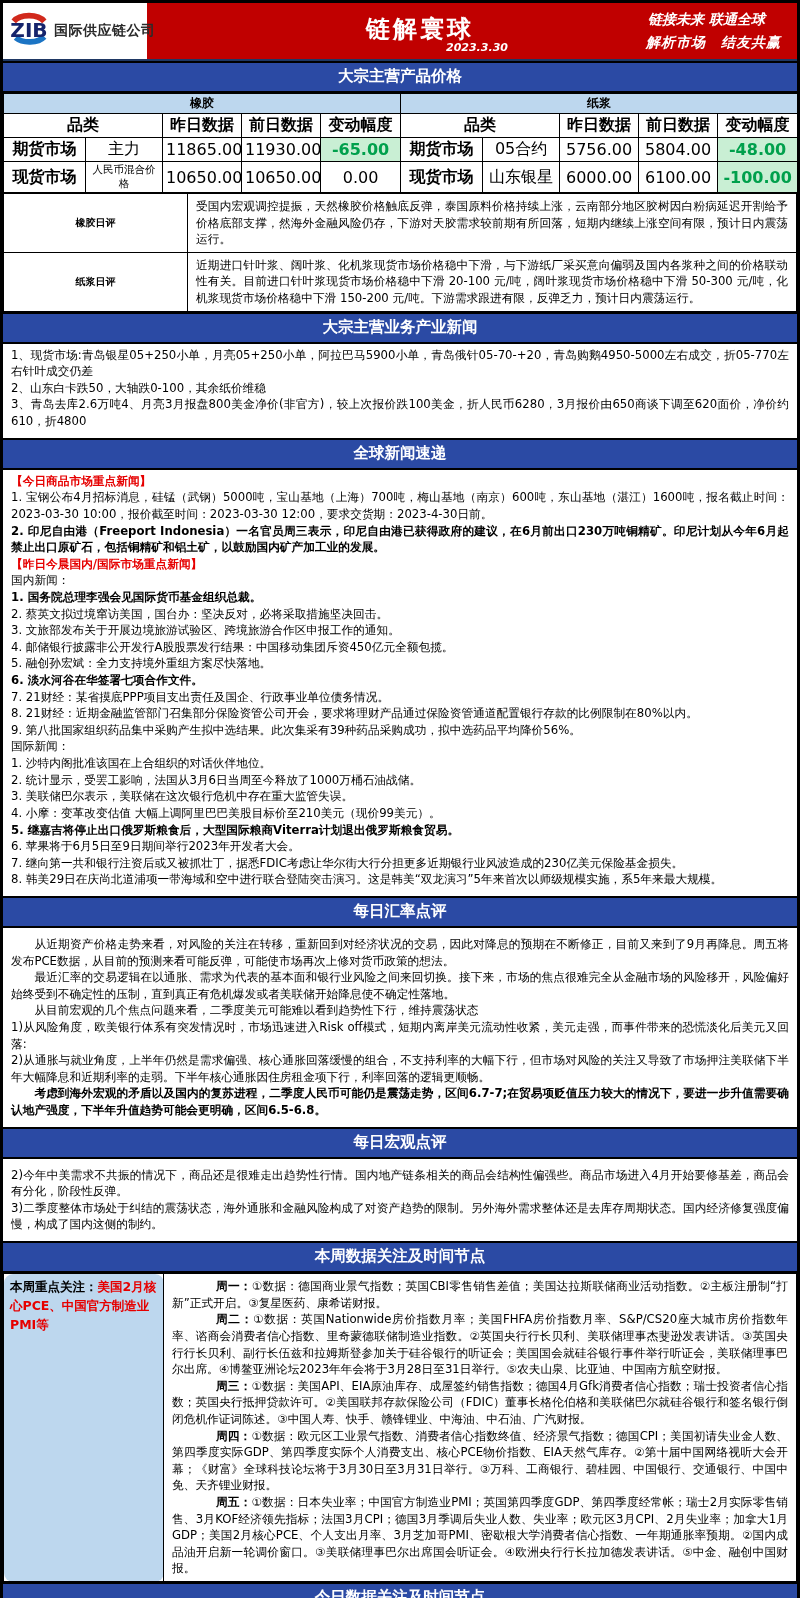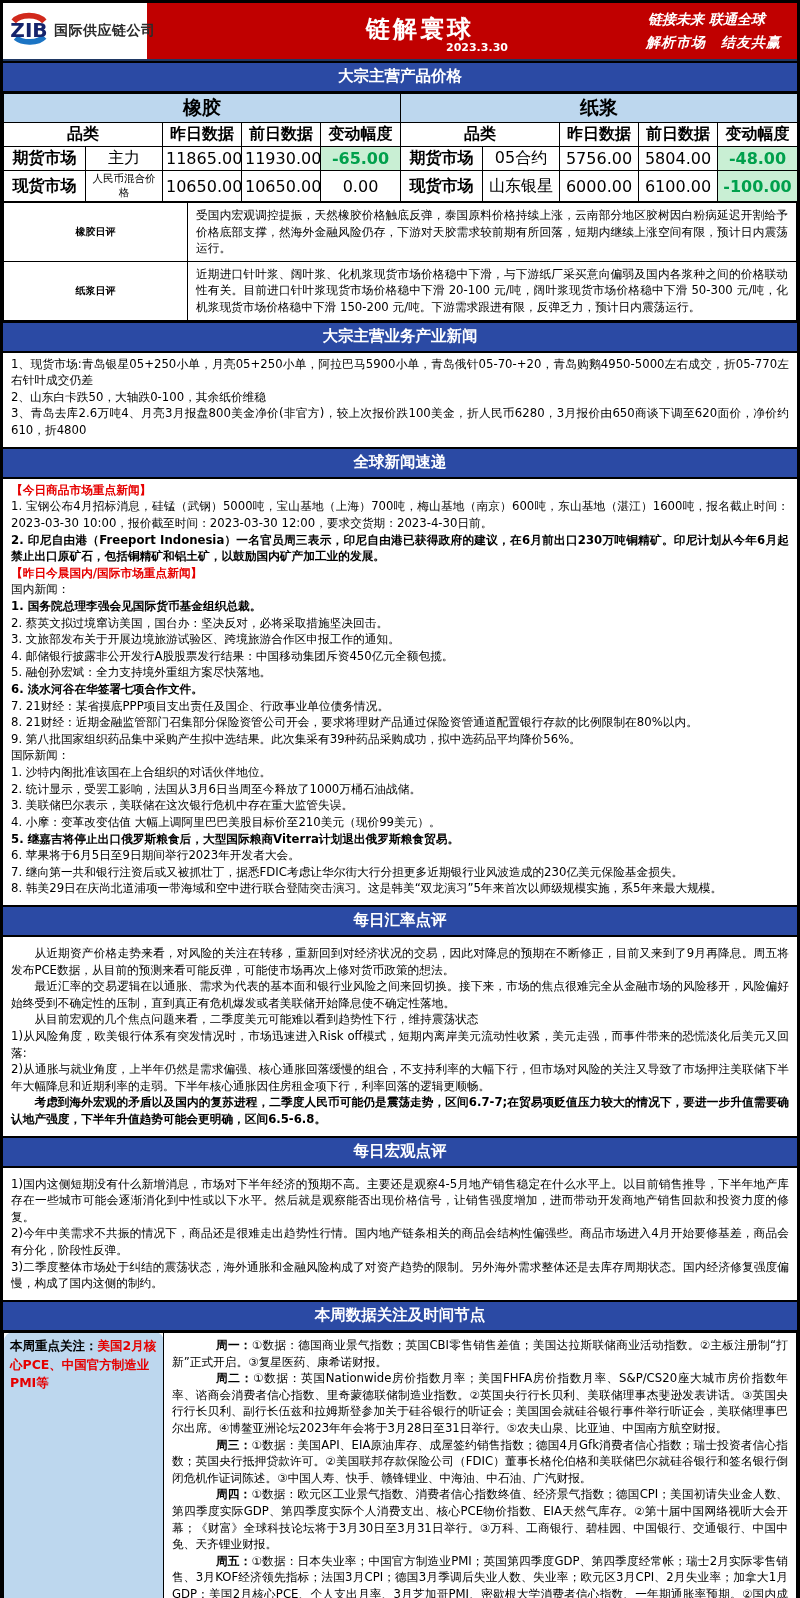--- a/index.html
+++ b/index.html
@@ -6,31 +6,31 @@
   html,body { margin:0; padding:0; background:#ffffff; }
   body { font-family:"DejaVu Sans","Liberation Sans",sans-serif; color:#000; }
   .page { width:800px; min-height:1598px; margin:0 auto; border:3px solid #000; background:#fff; }
 
   
   .header { display:flex; height:58px; background:#c00000; border-bottom:2px solid #1f3864; }
   .logo-box { background:#fff; width:144px; display:flex; align-items:center; padding:0 4px; gap:3px; flex-shrink:0; }
   .logo-company { font-weight:bold; font-size:14px; color:#2b2b2b; letter-spacing:0.5px; white-space:nowrap; }
   .banner { position:relative; flex:1; color:#fff; }
   .banner-title { position:absolute; left:42%; top:10px; transform:translateX(-50%); font-size:24px; font-weight:bold; letter-spacing:3px; }
-  .banner-date { position:absolute; left:46%; top:38px; font-size:11px; font-weight:bold; }
+  .banner-date { position:absolute; left:46%; top:38px; font-size:11px; font-weight:bold;font-style:italic; }
   .slogans { position:absolute; right:16px; top:5px; font-size:14px; font-weight:bold; font-style:italic; line-height:1.65; text-align:center; }
   .slogans .l2 { padding-left:14px; letter-spacing:1px; }
 
   
   .section-bar { background:#2b4aa4; color:#fff; text-align:center; font-weight:bold; font-size:15.5px; padding:3px 0 4px; border-top:2px solid #000; border-bottom:2px solid #000; }
 
   
   table { border-collapse:collapse; width:100%; table-layout:fixed; }
   td { border:1px solid #000; padding:1px 3px; font-size:16px; }
-  .prod-hd { background:#bdd7ee; font-weight:bold; text-align:center; font-size:19px; height:19px; }
+  .prod-hd { background:#bdd7ee; font-weight:bold; text-align:center; font-size:12px; height:19px; }
   .col-hd { font-weight:bold; text-align:center; height:19px; }
   .pc { text-align:center; height:19px; }
   .chg-down { background:#c9efd4; color:#00a04c; font-weight:bold; }
   .chg-flat { background:#fff; color:#000; }
 
   
   .review-label { width:184px; font-weight:bold; text-align:center; vertical-align:middle; font-size:10px;margin-left:40px; }
   .review-text { text-align:justify; font-size:11.7px; line-height:1.42; padding:4px 8px; }
 
   
@@ -180,21 +180,20 @@
     <p class="indent">从近期资产价格走势来看，对风险的关注在转移，重新回到对经济状况的交易，因此对降息的预期在不断修正，目前又来到了9月再降息。周五将发布PCE数据，从目前的预测来看可能反弹，可能使市场再次上修对货币政策的想法。</p>
     <p class="indent">最近汇率的交易逻辑在以通胀、需求为代表的基本面和银行业风险之间来回切换。接下来，市场的焦点很难完全从金融市场的风险移开，风险偏好始终受到不确定性的压制，直到真正有危机爆发或者美联储开始降息使不确定性落地。</p>
     <p class="indent">从目前宏观的几个焦点问题来看，二季度美元可能难以看到趋势性下行，维持震荡状态</p>
     <p>1)从风险角度，欧美银行体系有突发情况时，市场迅速进入Risk off模式，短期内离岸美元流动性收紧，美元走强，而事件带来的恐慌淡化后美元又回落:</p>
     <p>2)从通胀与就业角度，上半年仍然是需求偏强、核心通胀回落缓慢的组合，不支持利率的大幅下行，但市场对风险的关注又导致了市场押注美联储下半年大幅降息和近期利率的走弱。下半年核心通胀因住房租金项下行，利率回落的逻辑更顺畅。</p>
     <p class="indent bold">考虑到海外宏观的矛盾以及国内的复苏进程，二季度人民币可能仍是震荡走势，区间6.7-7;在贸易项贬值压力较大的情况下，要进一步升值需要确认地产强度，下半年升值趋势可能会更明确，区间6.5-6.8。</p>
   </div>
 
   <div class="section-bar">每日宏观点评</div>
   <div class="text-block" style="padding-top:8px;">
-    <p>1)国内这侧短期没有什么新增消息，市场对下半年经济的预期不高。主要还是观察4-5月地产销售稳定在什么水平上。以目前销售推导，下半年地产库存在一些城市可能会逐渐消化到中性或以下水平。然后就是观察能否出现价格信号，让销售强度增加，进而带动开发商地产销售回款和投资力度的修复。</p>
     <p>2)今年中美需求不共振的情况下，商品还是很难走出趋势性行情。国内地产链条相关的商品会结构性偏强些。商品市场进入4月开始要修基差，商品会有分化，阶段性反弹。</p>
     <p>3)二季度整体市场处于纠结的震荡状态，海外通胀和金融风险构成了对资产趋势的限制。另外海外需求整体还是去库存周期状态。国内经济修复强度偏慢，构成了国内这侧的制约。</p>
   </div>
 
   <div class="section-bar">本周数据关注及时间节点</div>
   <table>
     <tbody>
         <tr>
       <td class="side-cell">
         <span>本周重点关注：</span><span class="red-bold">美国2月核心PCE、中国官方制造业PMI等</span>

